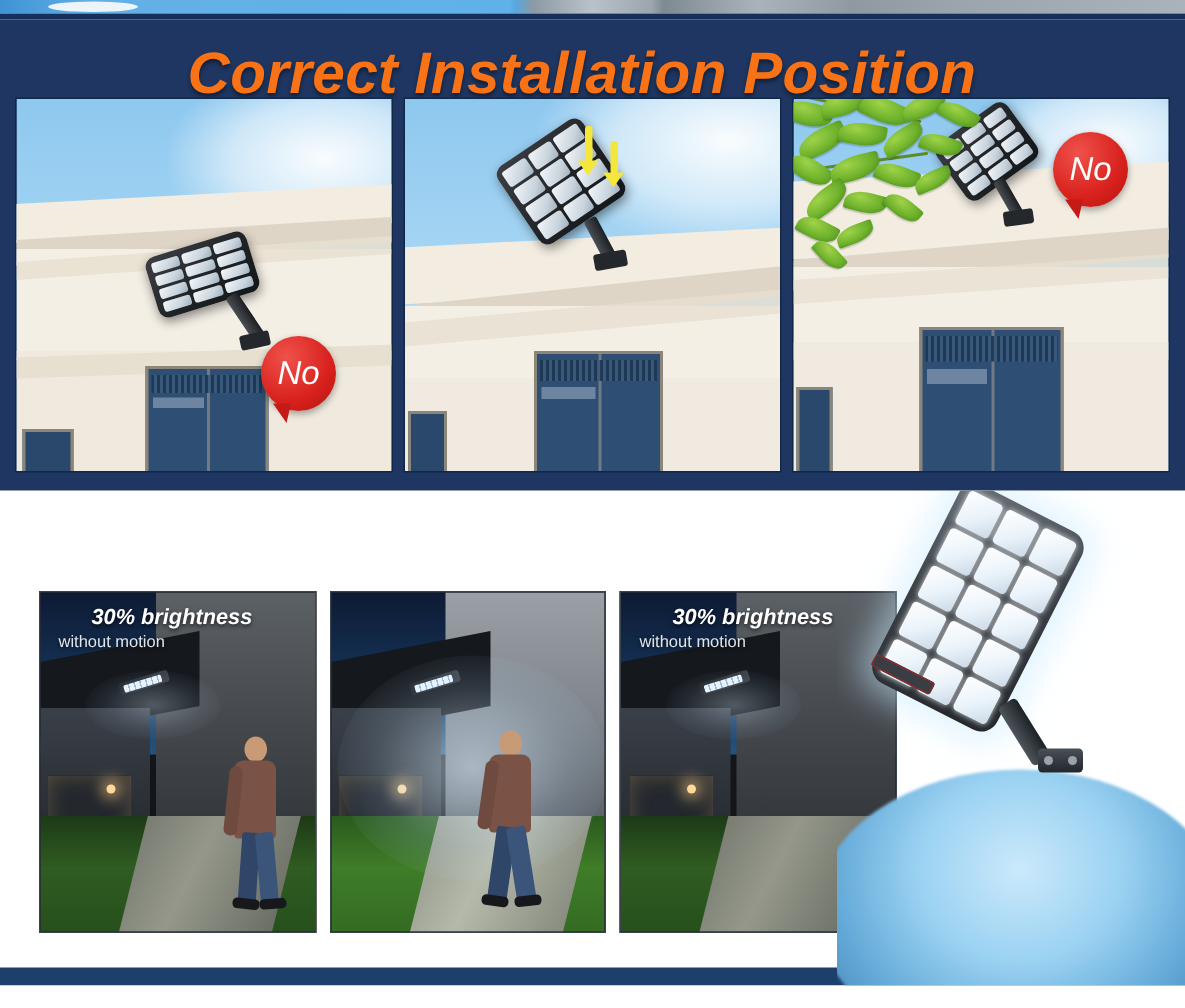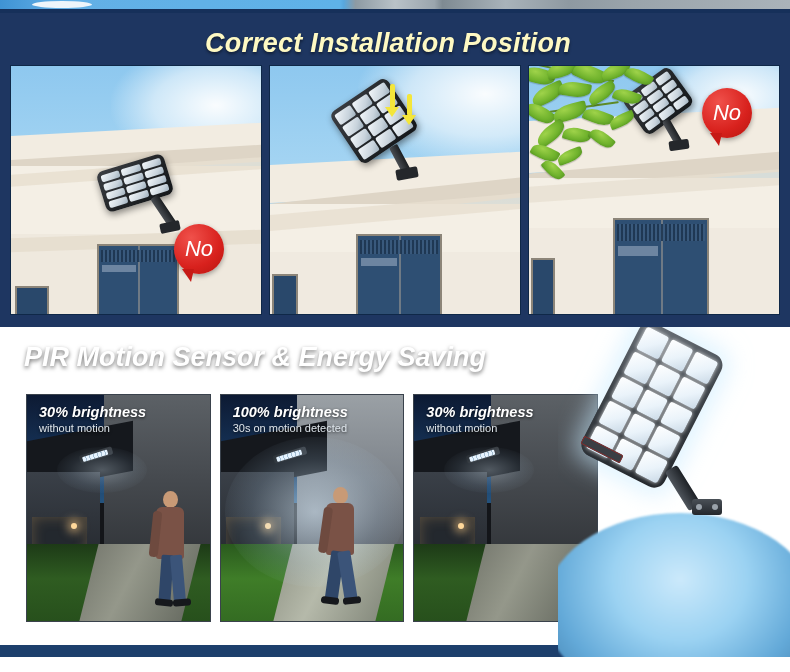--- a/index.html
+++ b/index.html
@@ -31,22 +31,22 @@
   }
 
   
   .sec1 {
     position:absolute; left:0; top:13px; width:790px; height:314px;
     background:#1e3661;
   }
   .sec1-title {
     position:absolute; left:0; top:15px; width:776px;
     text-align:center;
-    font-size:27px; font-weight:bold; font-style:italic;
-    color:#fef9c3; letter-spacing:.2px;
+    font-size:39px; font-weight:bold; font-style:italic;
+    color:#f97316; letter-spacing:.2px;
     text-shadow: 0 2px 3px rgba(0,0,0,.45);
   }
   .photo-row {
     position:absolute; left:10px; top:52px; width:770px; height:250px;
     display:flex; gap:7px;
   }
   .photo {
     position:relative; flex:1 1 0; height:250px; overflow:hidden;
     border:1px solid #0f2848;
   }
@@ -242,20 +242,21 @@
   .p-arm { position:absolute; border-radius:4px; background:#6e4a3f; }
   .p-legs { position:absolute; border-radius:2px; background:#2f4668; }
   .p-leg2 { position:absolute; border-radius:2px; background:#3b5479; }
   .p-shoe { position:absolute; border-radius:3px; background:#16181c; }
 
   .pir-caption { position:absolute; left:12px; top:9px; z-index:3; }
   .pir-caption .big {
     font-size:14.5px; font-weight:bold; font-style:italic; color:#ffffff;
     text-shadow:0 1px 3px rgba(0,0,0,.7);
     white-space:nowrap;
+    margin-left:22px;
   }
   .pir-caption .small {
     font-size:11px; color:#dfe6ec; margin-top:2px;
     text-shadow:0 1px 3px rgba(0,0,0,.7);
     white-space:nowrap;
   }
 
   
   .hero {
     position:absolute; right:0; top:0; width:232px; height:330px;
@@ -478,21 +479,20 @@
         </div>
 
         <div class="badge-no" style="left:173px;top:22px;">No</div>
       </div>
 
     </div>
   </div>
 
   <div class="sec2">
 
-    <div class="sec2-title">PIR Motion Sensor &amp; Energy Saving</div>
 
     <div class="pir-row">
 
       <div class="pir-card">
         <div class="night-sky"></div>
         <div class="night-wall"></div>
         <div class="night-canopy"></div>
         <div class="night-building"></div>
         <div class="night-patio"></div>
         <div class="patio-lamp" style="left:44px;top:128px;"></div>
@@ -532,24 +532,20 @@
         <div class="fixture-beam" style="left:4px;top:42px;width:180px;height:150px;opacity:1;"></div>
         <div class="person">
           <div class="p-head" style="left:112px;top:92px;width:15px;height:17px;"></div>
           <div class="p-torso" style="left:105px;top:108px;width:28px;height:52px;"></div>
           <div class="p-arm" style="left:100px;top:112px;width:9px;height:46px;transform:rotate(8deg);"></div>
           <div class="p-legs" style="left:107px;top:156px;width:13px;height:50px;transform:rotate(8deg);"></div>
           <div class="p-leg2" style="left:120px;top:156px;width:13px;height:50px;transform:rotate(-9deg);"></div>
           <div class="p-shoe" style="left:100px;top:202px;width:18px;height:7px;transform:rotate(8deg);"></div>
           <div class="p-shoe" style="left:122px;top:202px;width:18px;height:7px;transform:rotate(-6deg);"></div>
         </div>
-        <div class="pir-caption">
-          <div class="big">100% brightness</div>
-          <div class="small">30s on motion detected</div>
-        </div>
       </div>
 
       <div class="pir-card">
         <div class="night-sky"></div>
         <div class="night-wall"></div>
         <div class="night-canopy"></div>
         <div class="night-building"></div>
         <div class="night-patio"></div>
         <div class="patio-lamp" style="left:44px;top:128px;"></div>
         <div class="night-grass"></div>

